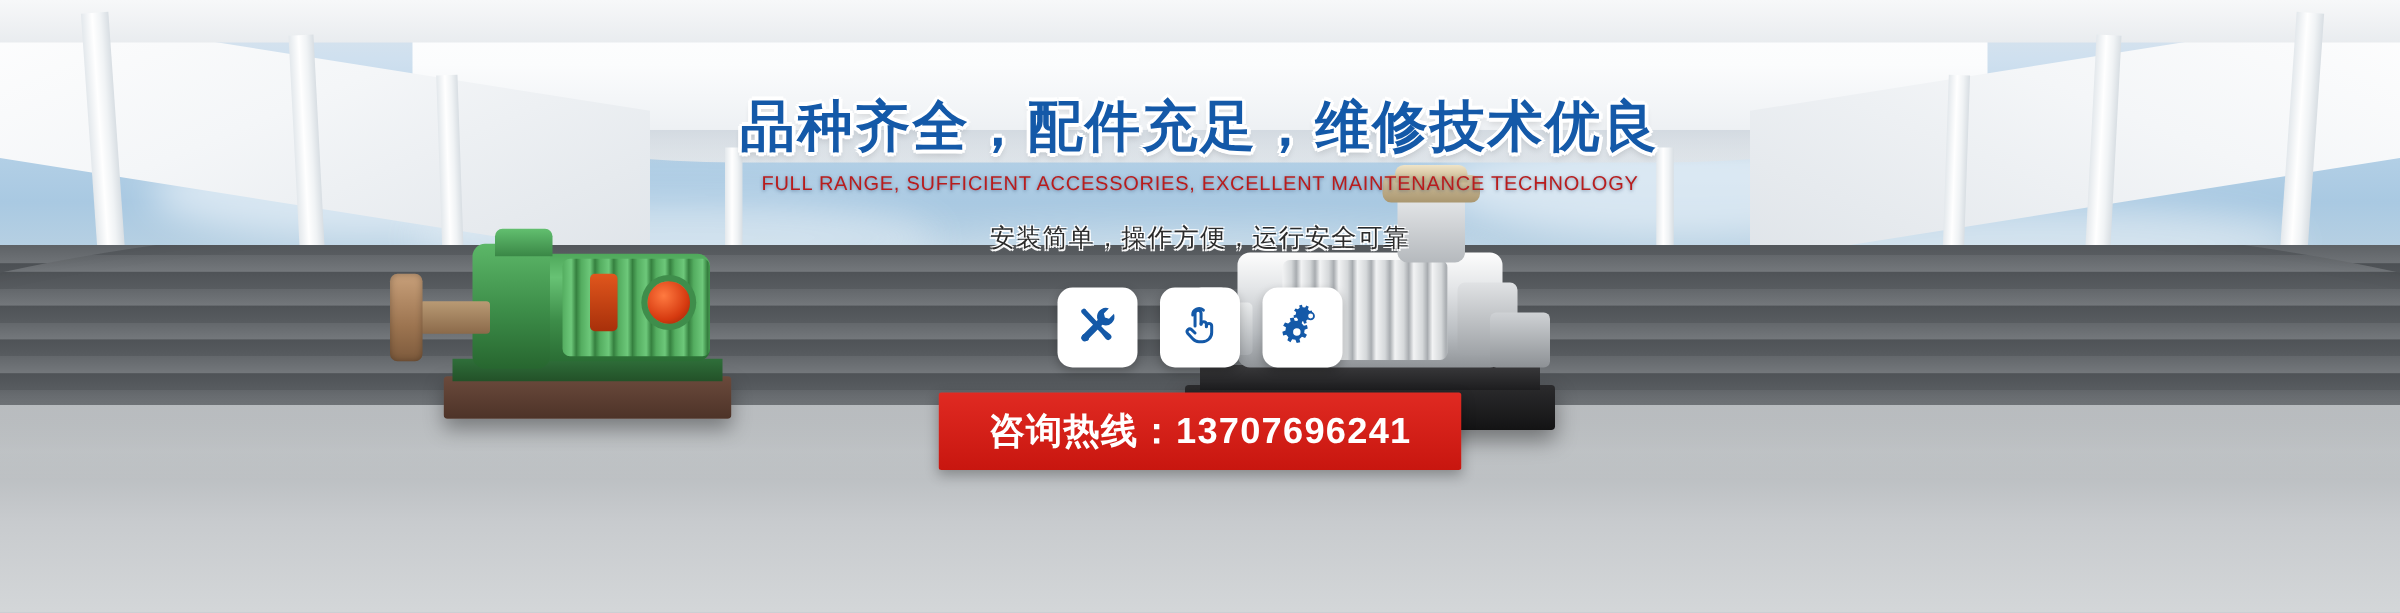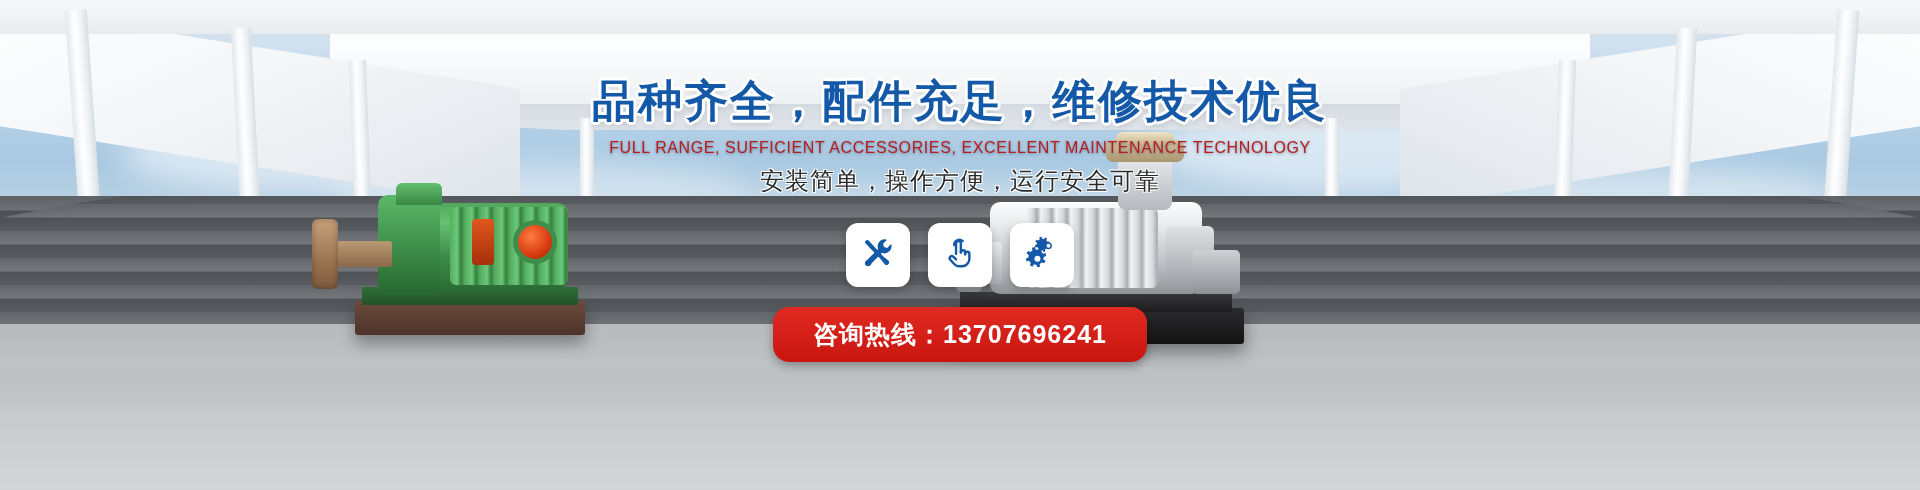--- a/index.html
+++ b/index.html
@@ -264,22 +264,22 @@
 
   .subhead-en {
     margin-top:8px;
     font-size:16px; letter-spacing:.6px;
     color:#b91c1c;
     text-shadow:0 1px 3px rgba(40,70,110,.55);
     white-space:nowrap;
   }
 
   .subhead-cn {
-    margin-top:8px;
-    font-size:24px; letter-spacing:1px;
+    margin-top:20px;
+    font-size:20px; letter-spacing:1px;
     color:#2b2b2b;
     text-shadow:
       -1px -1px 0 rgba(255,255,255,.95),
        1px -1px 0 rgba(255,255,255,.95),
       -1px  1px 0 rgba(255,255,255,.95),
        1px  1px 0 rgba(255,255,255,.95);
     white-space:nowrap;
   }
 
   .icon-row {
@@ -292,23 +292,23 @@
     border-radius:12px;
     display:flex; align-items:center; justify-content:center;
     box-shadow:0 3px 8px rgba(0,0,0,.22);
   }
   .icon-box svg { width:34px; height:34px; fill:#1459a8; stroke:#1459a8; }
 
   .hotline {
     margin-top:20px;
     background:linear-gradient(to bottom,#e02a22,#c8160f);
     color:#ffffff;
-    font-size:25px; font-weight:bold; letter-spacing:1px;
+    font-size:29px; font-weight:bold; letter-spacing:1px;
     padding:11px 40px;
-    border-radius:16px;
+    border-radius:2px;
     box-shadow:0 4px 10px rgba(0,0,0,.3);
     white-space:nowrap;
   }
 </style>
 </head>
 <body>
 
 <div class="banner">
 
   <div class="bg-sky">

